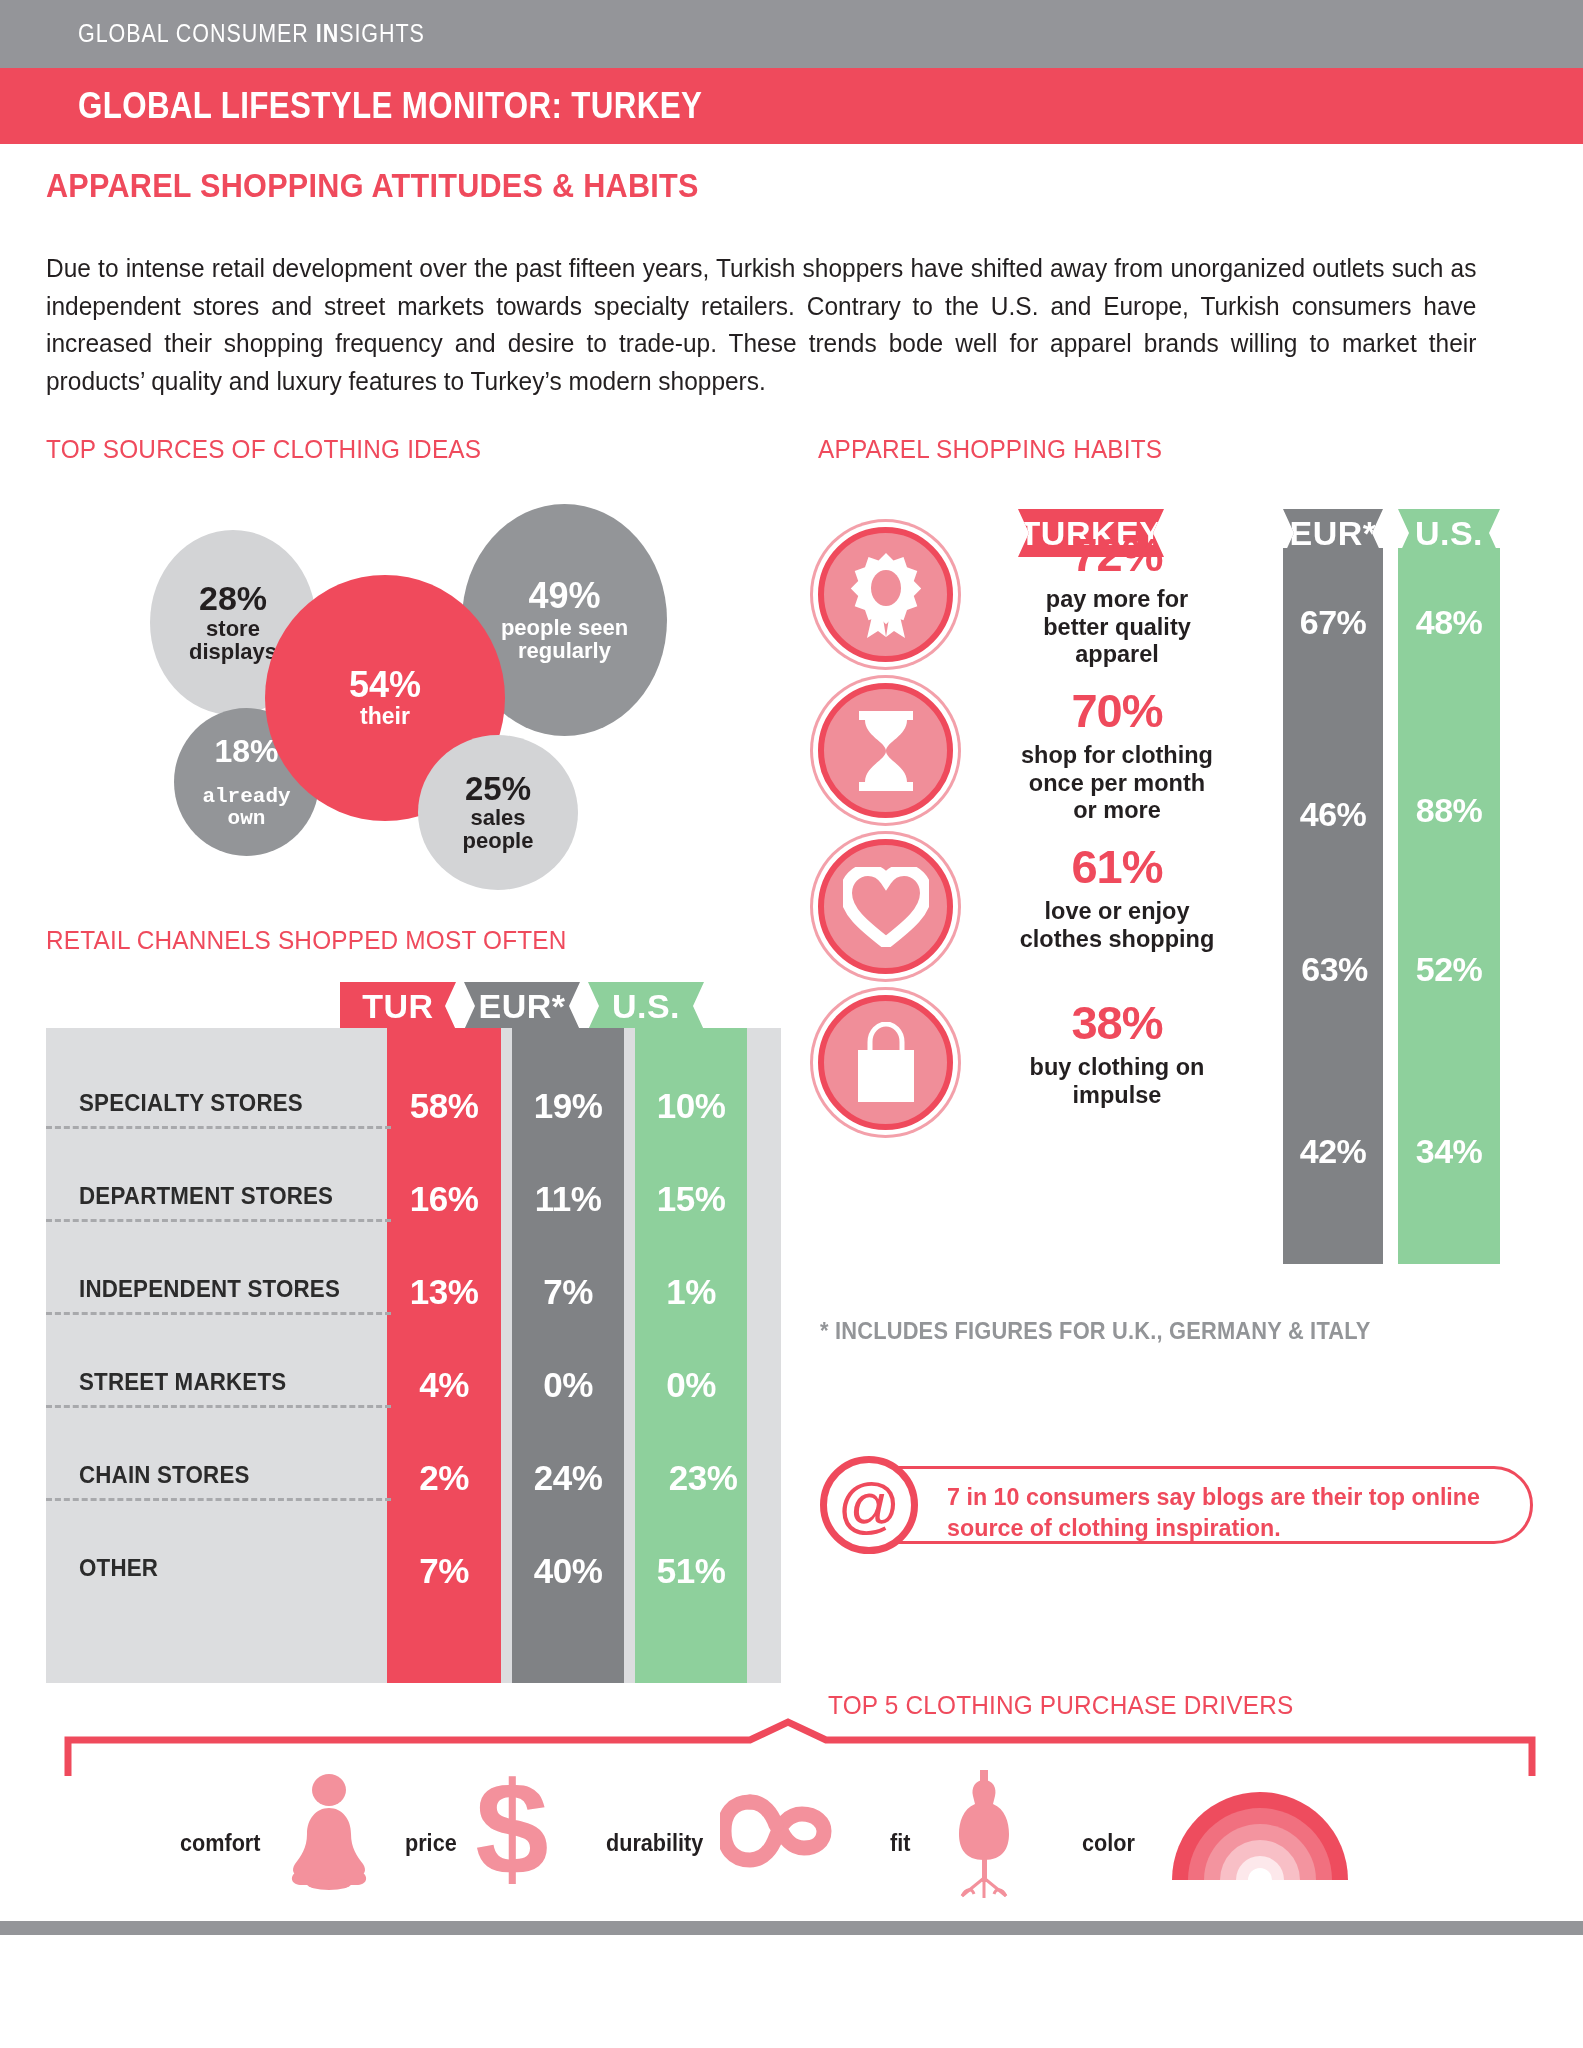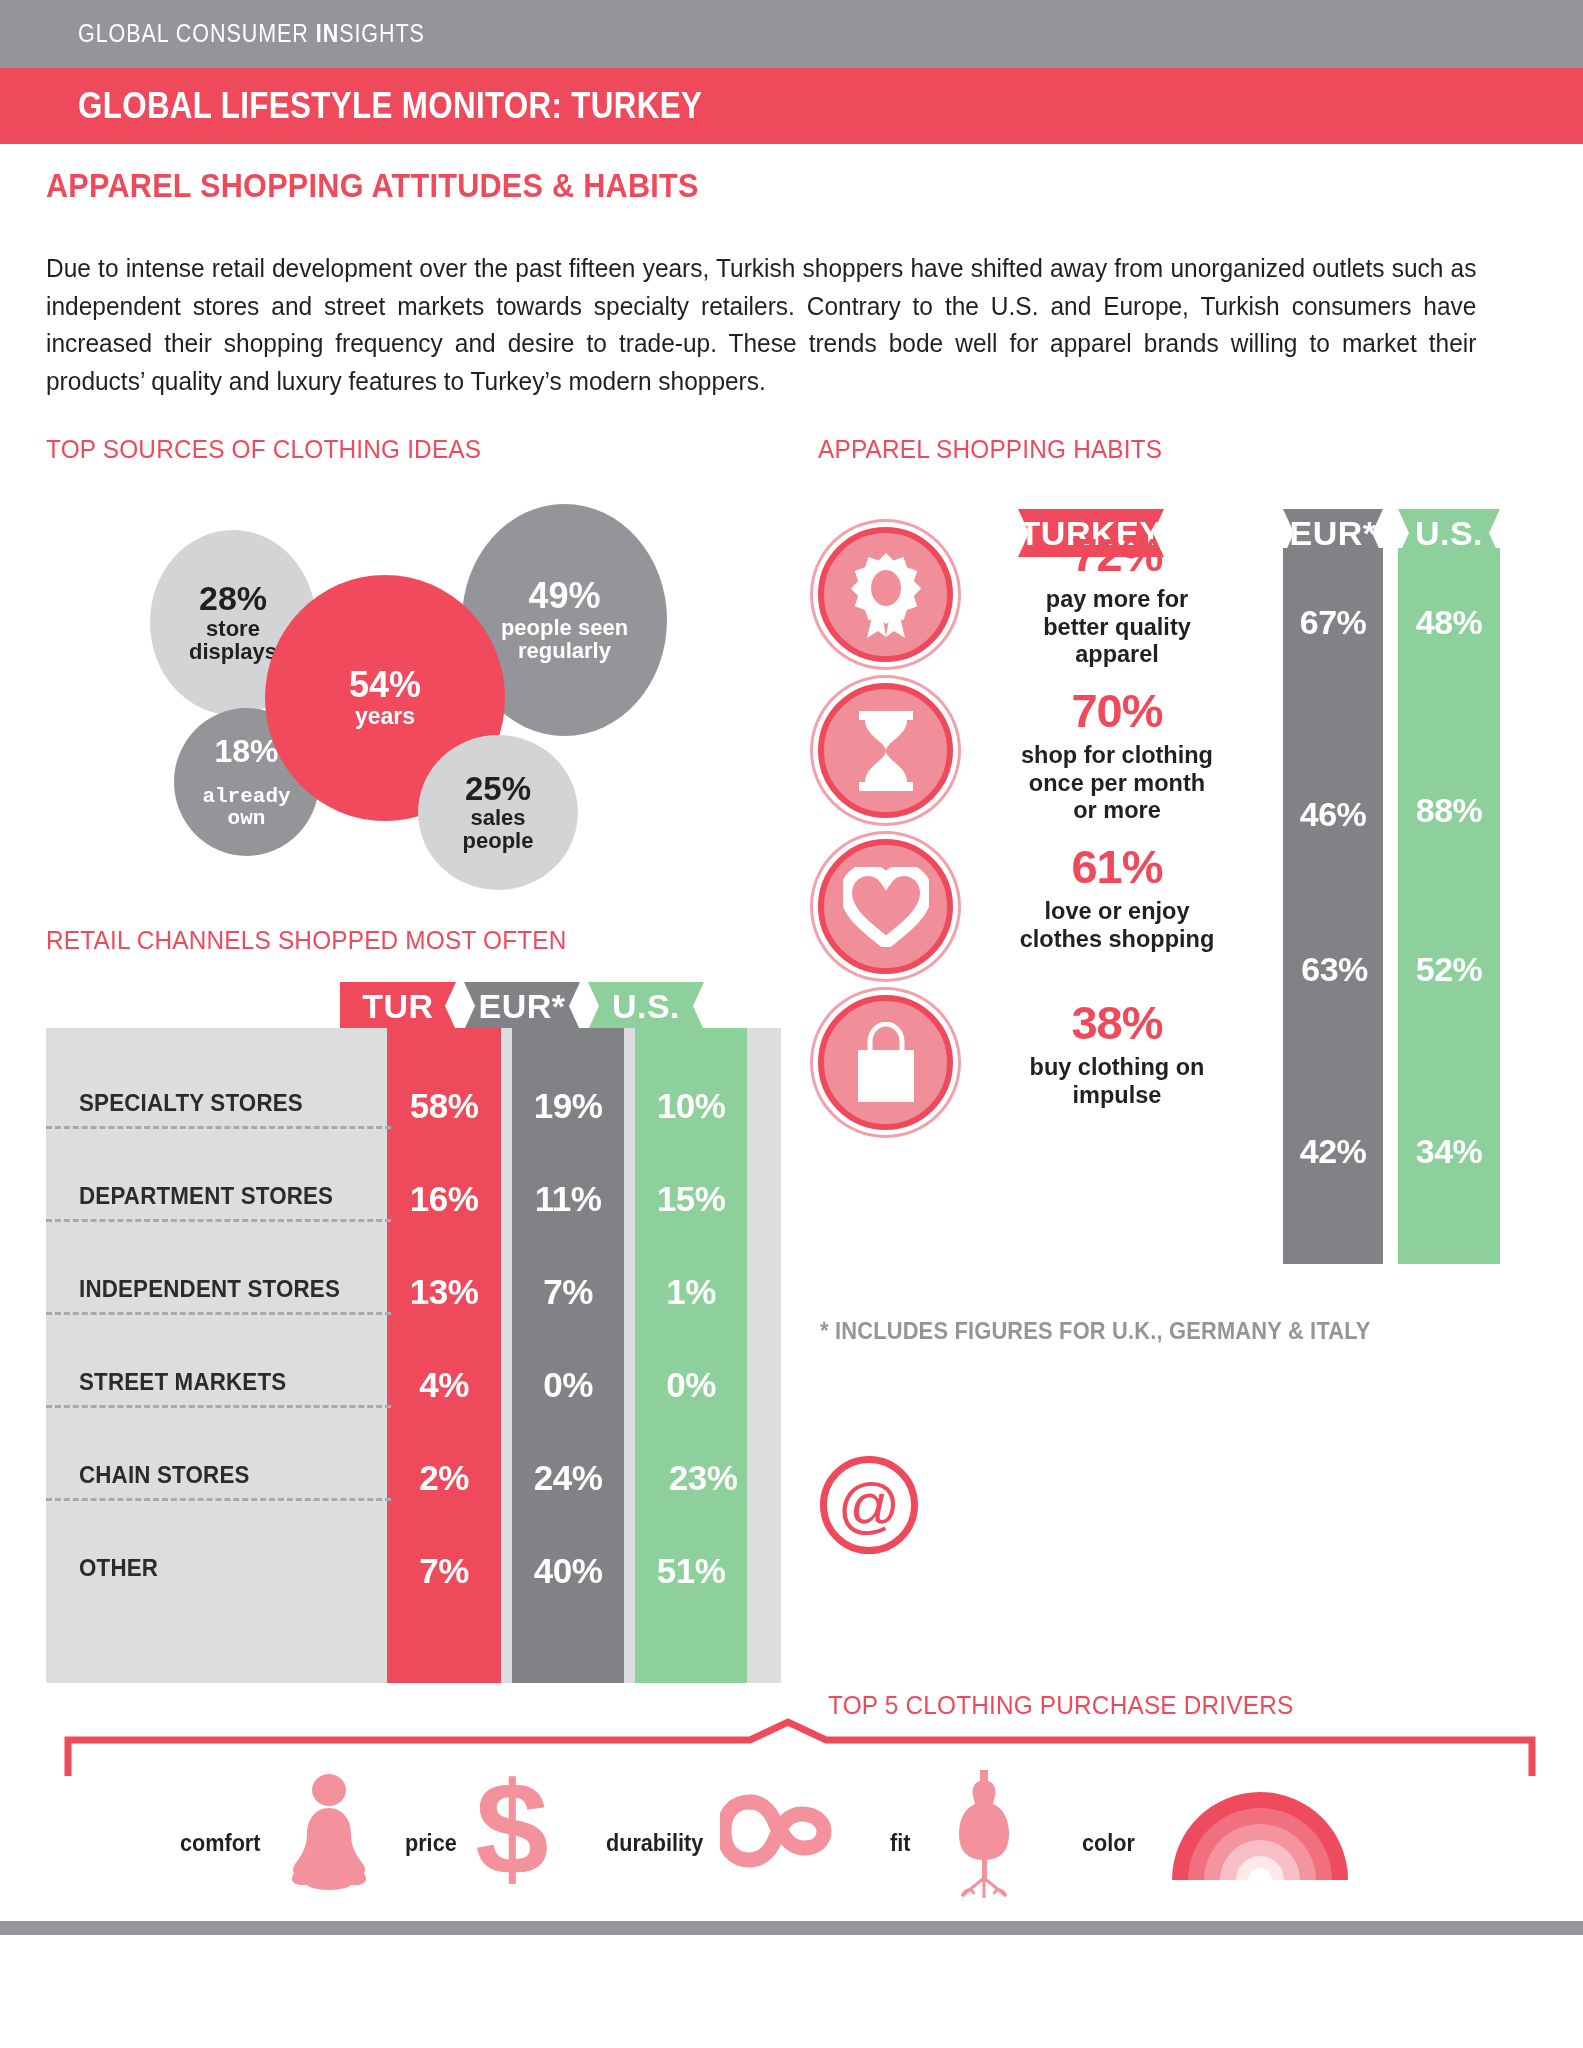--- a/index.html
+++ b/index.html
@@ -211,21 +211,21 @@
     </div>
     <div class="bub" id="bub-49">
       <span class="pct">49%</span>
       <span class="lbl">
         <span>people seen</span><br>
         <span>regularly</span>
       </span>
     </div>
     <div class="bub" id="bub-54">
       <span class="pct">54%</span>
-      <span class="lbl">years</span>
+      <span class="lbl">their</span>
     </div>
     <div class="bub" id="bub-18">
       <span class="pct">18%</span>
       <span class="lbl">
         <span>already</span><br>
         <span>own</span>
       </span>
     </div>
     <div class="bub" id="bub-25">
       <span class="pct">25%</span>
@@ -356,20 +356,23 @@
       </div>
       <div class="habit-txt" style="top:4px;">
         <div class="big">38%</div>
         <div class="cap">buy clothing on<br>impulse</div>
       </div>
     </div>
   </div>
 
   <div class="footnote">* INCLUDES FIGURES FOR U.K., GERMANY &amp; ITALY</div>
 
+  <div class="callout">
+    <div class="txt">7 in 10 consumers say blogs are their top online source of clothing inspiration.</div>
+  </div>
   <div class="at-badge">@</div>
 
   <div class="drivers">
 
     <svg style="position:absolute;left:0;top:0;" width="1480" height="60" viewBox="0 0 1480 60" aria-hidden="true">
       <path d="M8 58 V22 H690 L728 4 L766 22 H1472 V58" fill="none" stroke="#ef4a5c" stroke-width="7" stroke-linejoin="miter"></path>
     </svg>
 
     <div class="drv-lbl" style="left:120px; top:112px;">comfort</div>
     <svg class="drv-icon" style="left:226px; top:56px;" width="86" height="116" viewBox="0 0 86 116" aria-hidden="true">

